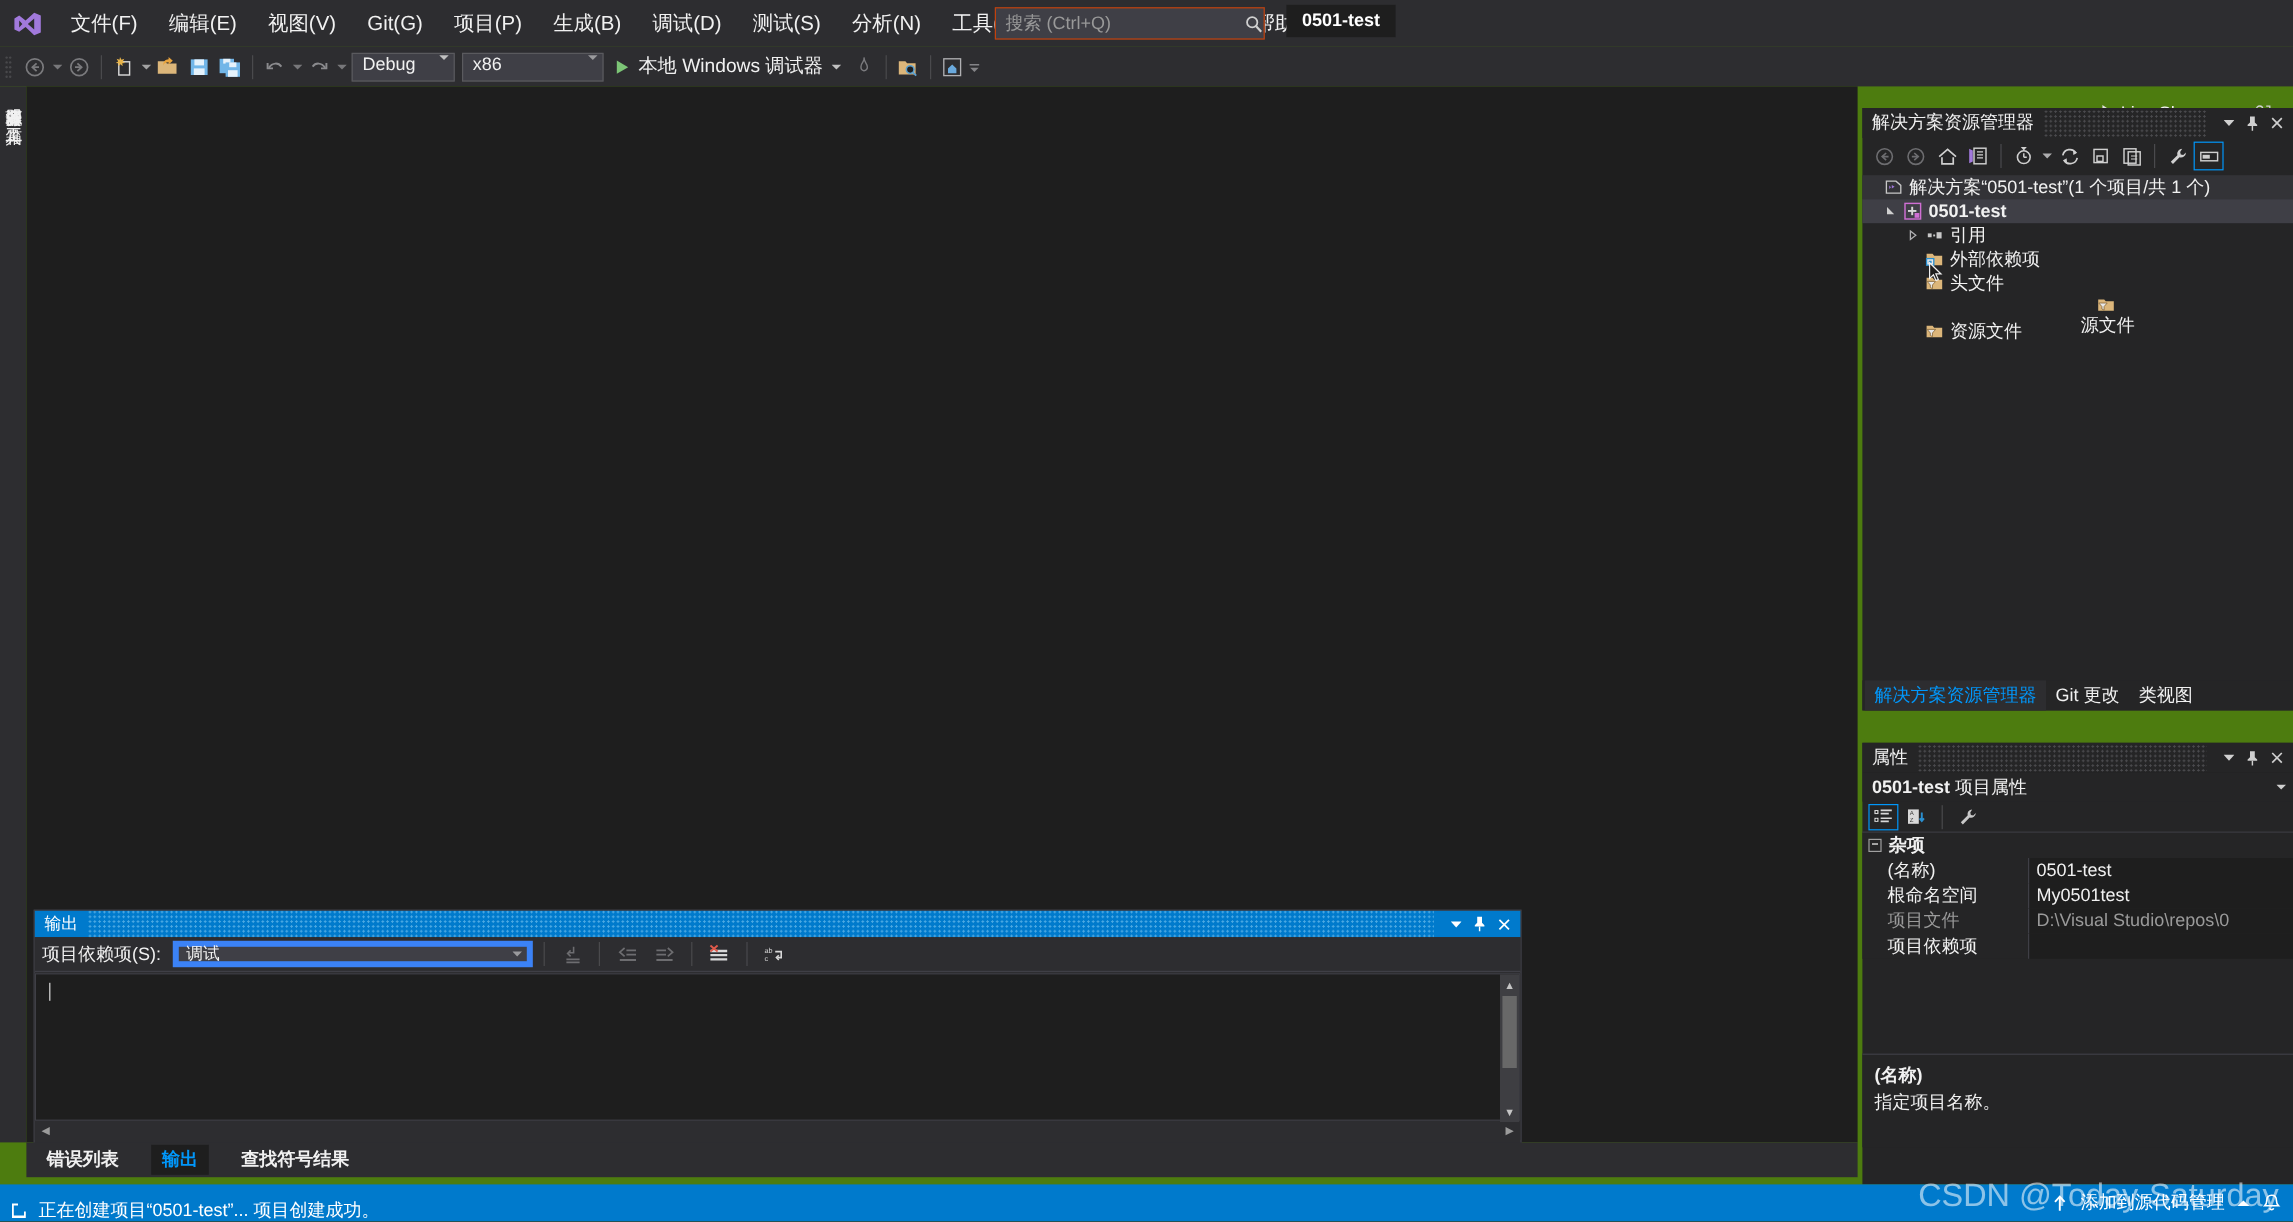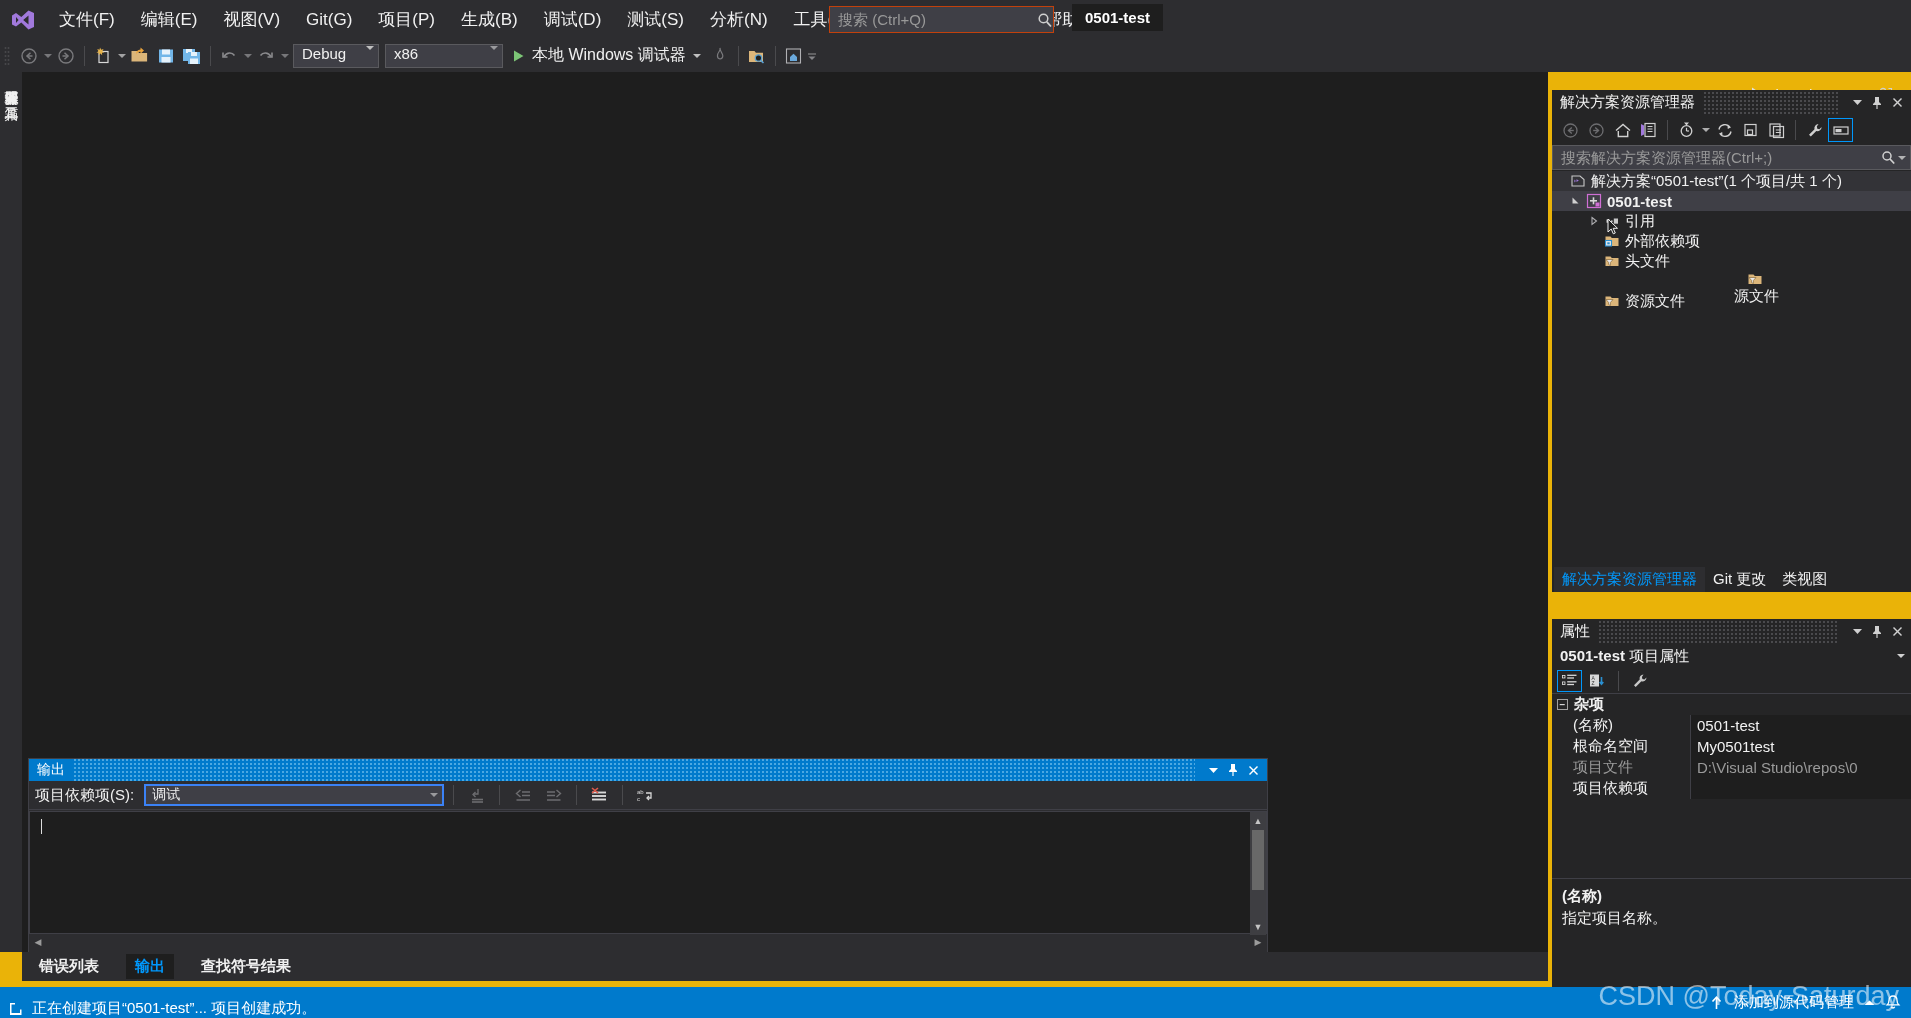--- a/index.html
+++ b/index.html
@@ -4,21 +4,21 @@
 <style>
   * { box-sizing: border-box; margin: 0; padding: 0; }
   html, body {
     width: 1911px; height: 1018px;
     background: #2d2d30;
     font-family: "Liberation Sans", "DejaVu Sans", sans-serif;
     color: #f1f1f1;
     overflow: hidden;
     -webkit-font-smoothing: antialiased;
   }
-  .app { position: relative; width: 1911px; height: 1018px; background: #eab308; }
+  .app { position: relative; width: 1911px; height: 1018px; background: #4d7c0f; }
 
   
   .titlebar {
     position: absolute; top: 0; left: 0; width: 1911px; height: 39px;
     background: #2d2d30; display: flex; align-items: center;
   }
   .vslogo { width: 46px; height: 39px; display: flex; align-items: center; justify-content: center; }
   .menu { display: flex; align-items: center; height: 39px; }
   .menu-item {
     padding: 0 13px; height: 39px; line-height: 39px; font-size: 17px;
@@ -96,21 +96,21 @@
   .out-dots { flex: 1; height: 22px; margin: 0 8px;
     background-image: radial-gradient(#5fb4e8 1px, transparent 1px);
     background-size: 4px 4px; background-position: 0 11px; opacity:.8; }
   .out-tb-btn { width: 20px; height: 22px; display: flex; align-items: center; justify-content: center; color: #fff; }
   .out-toolbar {
     height: 29px; background: #2d2d30; display: flex; align-items: center;
     padding: 0 6px; gap: 4px; border-bottom: 1px solid #3f3f46;
   }
   .out-lbl { font-size: 15px; color: #f1f1f1; margin-right: 6px; }
   .out-combo {
-    width: 300px; height: 22px; background: #3f3f46; border: 2px solid #3b82f6;
+    width: 300px; height: 22px; background: #3f3f46; border: 5px solid #3b82f6;
     display: flex; align-items: center; justify-content: space-between;
     padding: 0 4px 0 6px; font-size: 14px;
   }
   .out-ic { width: 27px; height: 24px; display: flex; align-items: center; justify-content: center; }
   .out-body {
     position: relative; height: 123px; background: #1e1e1e;
     border: 1px solid #3f3f46; margin: 1px 0 0 0;
   }
   .out-caret { position: absolute; left: 11px; top: 7px; width: 1px; height: 15px; background: #ddd; }
   .vscroll {
@@ -679,34 +679,20 @@
           </svg>
       </div>
       <div class="se-ic sel">
         <svg width="18" height="15" viewBox="0 0 18 15">
             <rect x="2" y="4" width="14" height="7" fill="none" stroke="#d0d0d0" stroke-width="1.2"></rect>
             <rect x="3.5" y="6" width="6" height="3.2" fill="#d0d0d0"></rect>
           </svg>
       </div>
     </div>
 
-    <div class="se-search">
-      <input placeholder="搜索解决方案资源管理器(Ctrl+;)" style="">
-      <span>
-        <svg width="15" height="15" viewBox="0 0 15 15">
-            <circle cx="6" cy="6" r="4" fill="none" stroke="#d0d0d0" stroke-width="1.5"></circle>
-            <line x1="9" y1="9" x2="13.2" y2="13.5" stroke="#d0d0d0" stroke-width="1.8"></line>
-          </svg>
-      </span>
-      <span class="caret">
-        <svg width="8" height="6" viewBox="0 0 8 6">
-            <path d="M0 1h8L4 5z" fill="#d0d0d0"></path>
-          </svg>
-      </span>
-    </div>
 
     <div class="tree">
 
       <div class="trow solrow">
         <span class="exp"></span>
         <span class="ticon">
           <svg width="16" height="16" viewBox="0 0 16 16">
               <path d="M2 3h8l4 3.5V13H2z" fill="none" stroke="#c8c8c8" stroke-width="1.1"></path>
               <path d="M6.5 6.2 8.8 7.6 6.5 9V6.2z" fill="#a179dc"></path>
               <path d="M4.4 6.6v2.8l1.4-1.4z" fill="#a179dc"></path>

